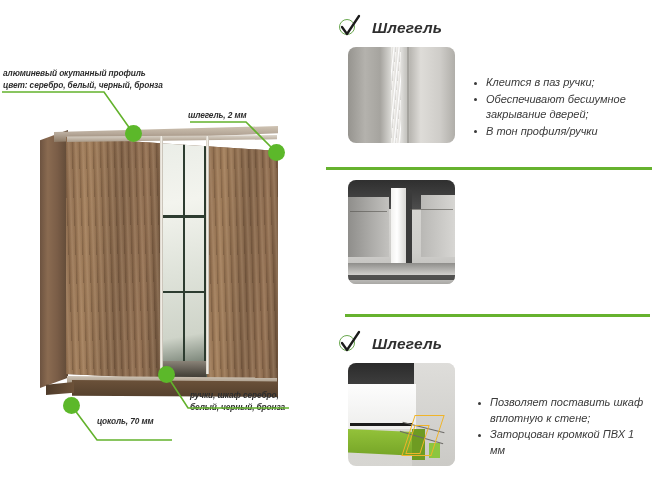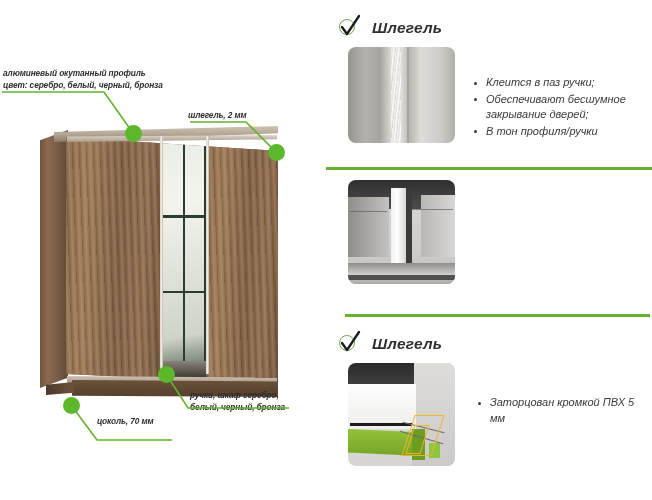--- a/index.html
+++ b/index.html
@@ -301,19 +301,20 @@
           <div class="slot"></div>
           <div class="green"></div>
           <div class="greenR"></div>
           <div class="tab"></div>
           <div class="line1"></div>
           <div class="line2"></div>
           <div class="outline"></div>
           <div class="outline2"></div>
         </div>
         <ul class="bullets b3-wrap">
-          <li>Заторцован кромкой ПВХ 5 мм</li>
+          <li>Позволяет поставить шкаф вплотную к стене;</li>
+          <li>Заторцован кромкой ПВХ 1 мм</li>
         </ul>
       </div>
     </div>
 
   </div>
 </div>
 
 </body></html>

